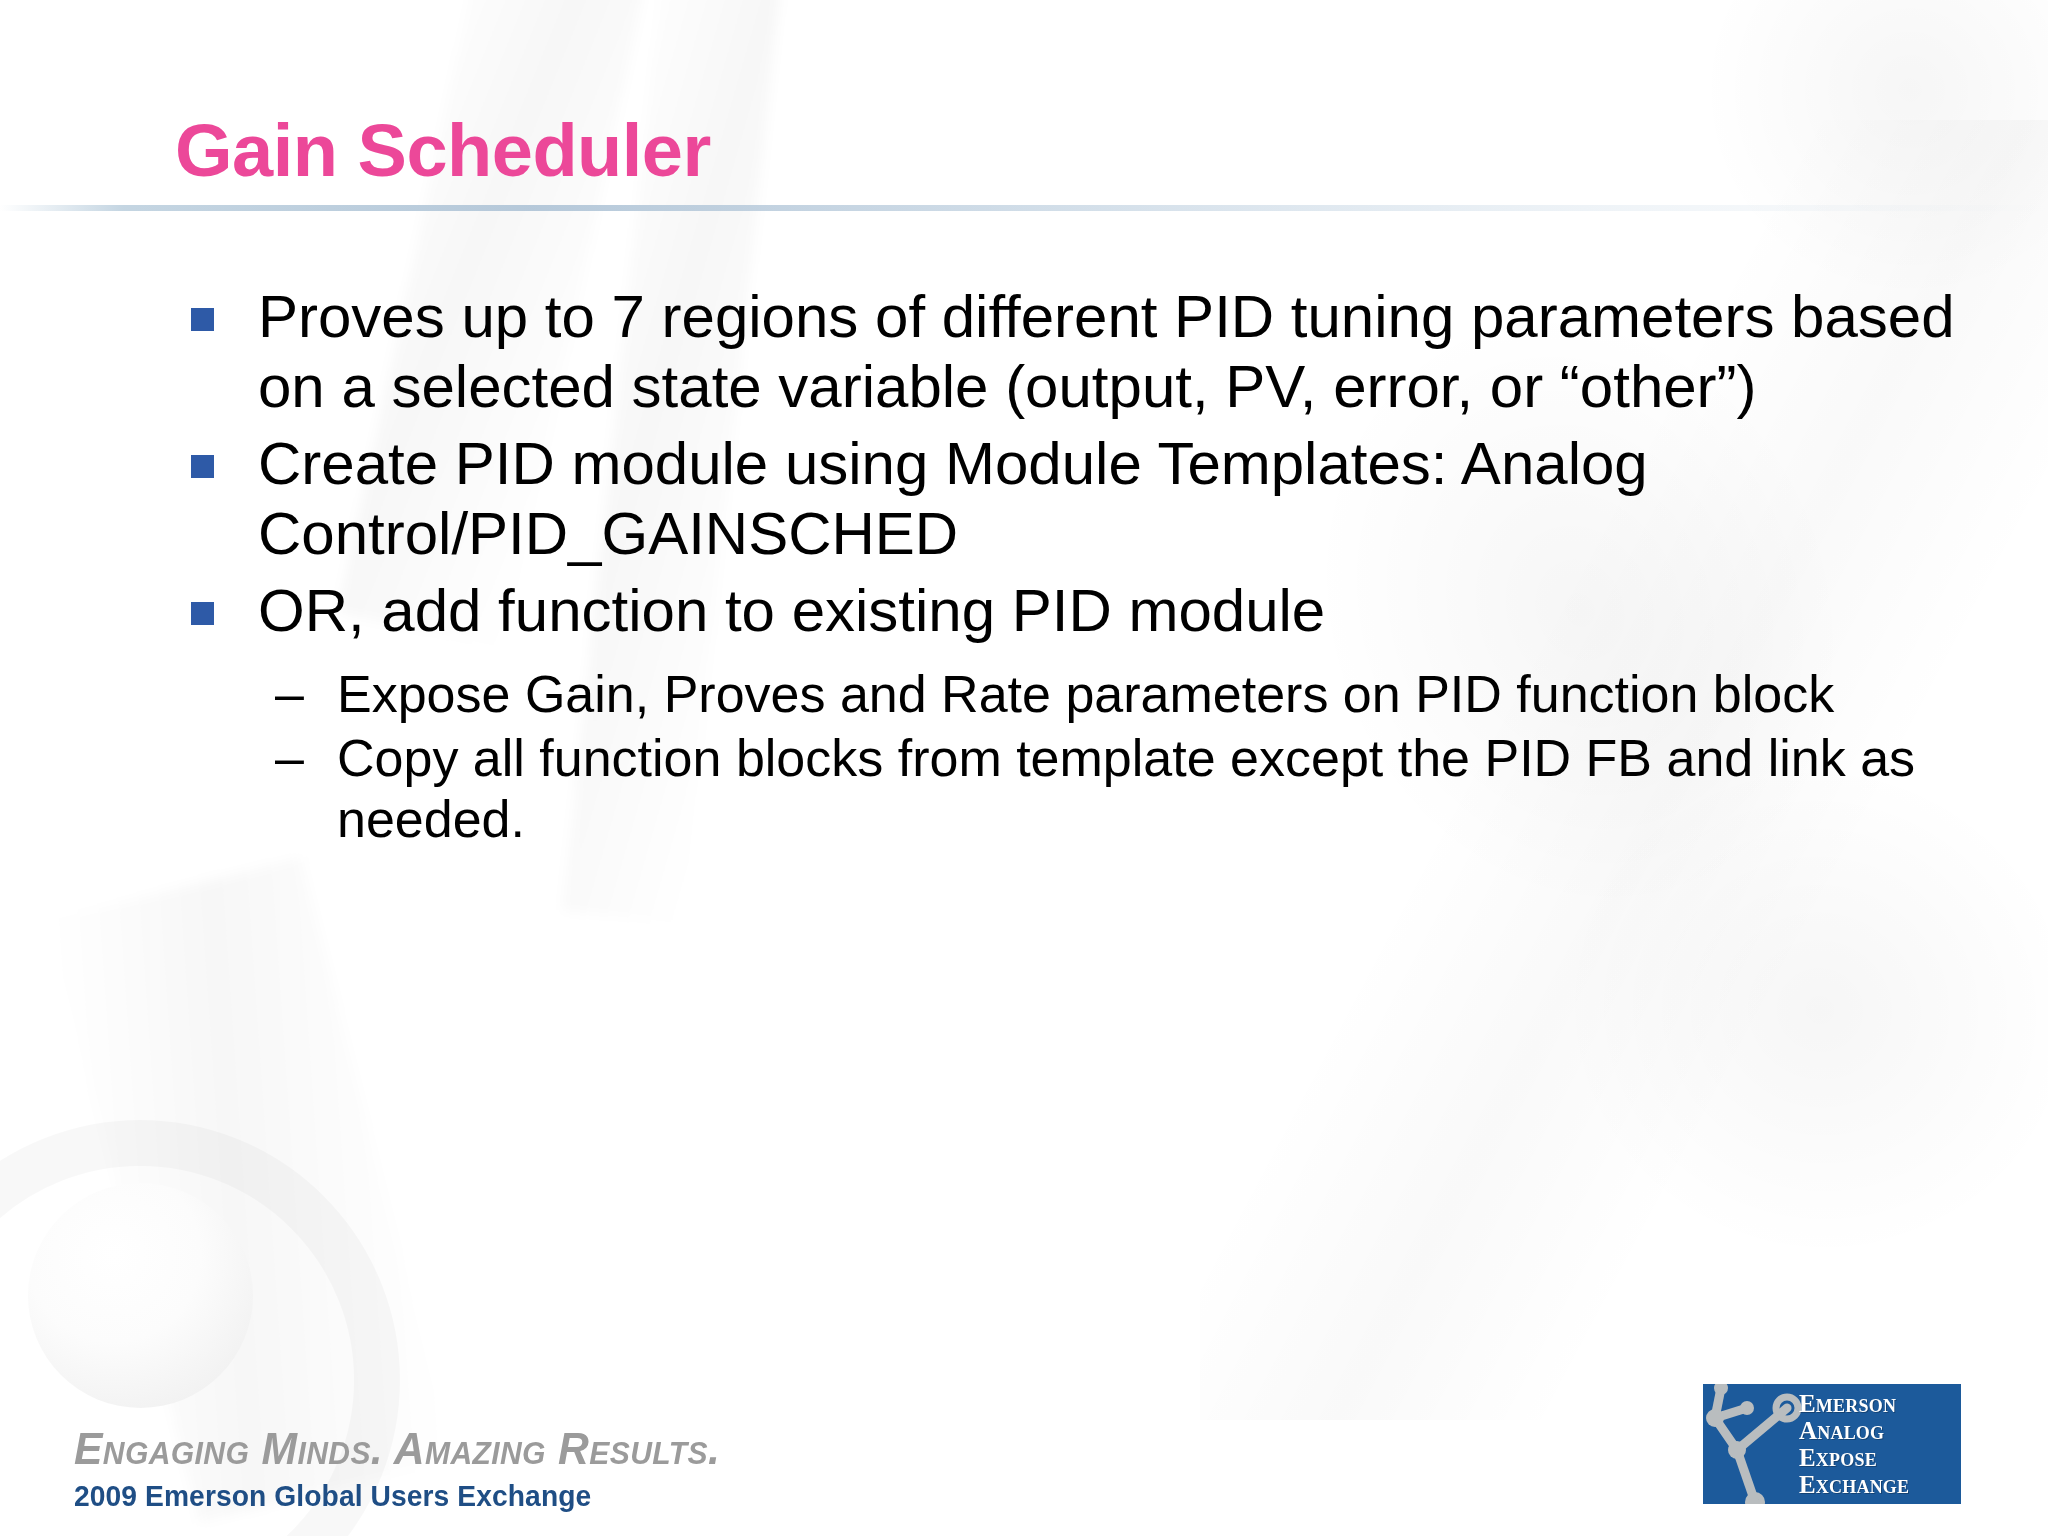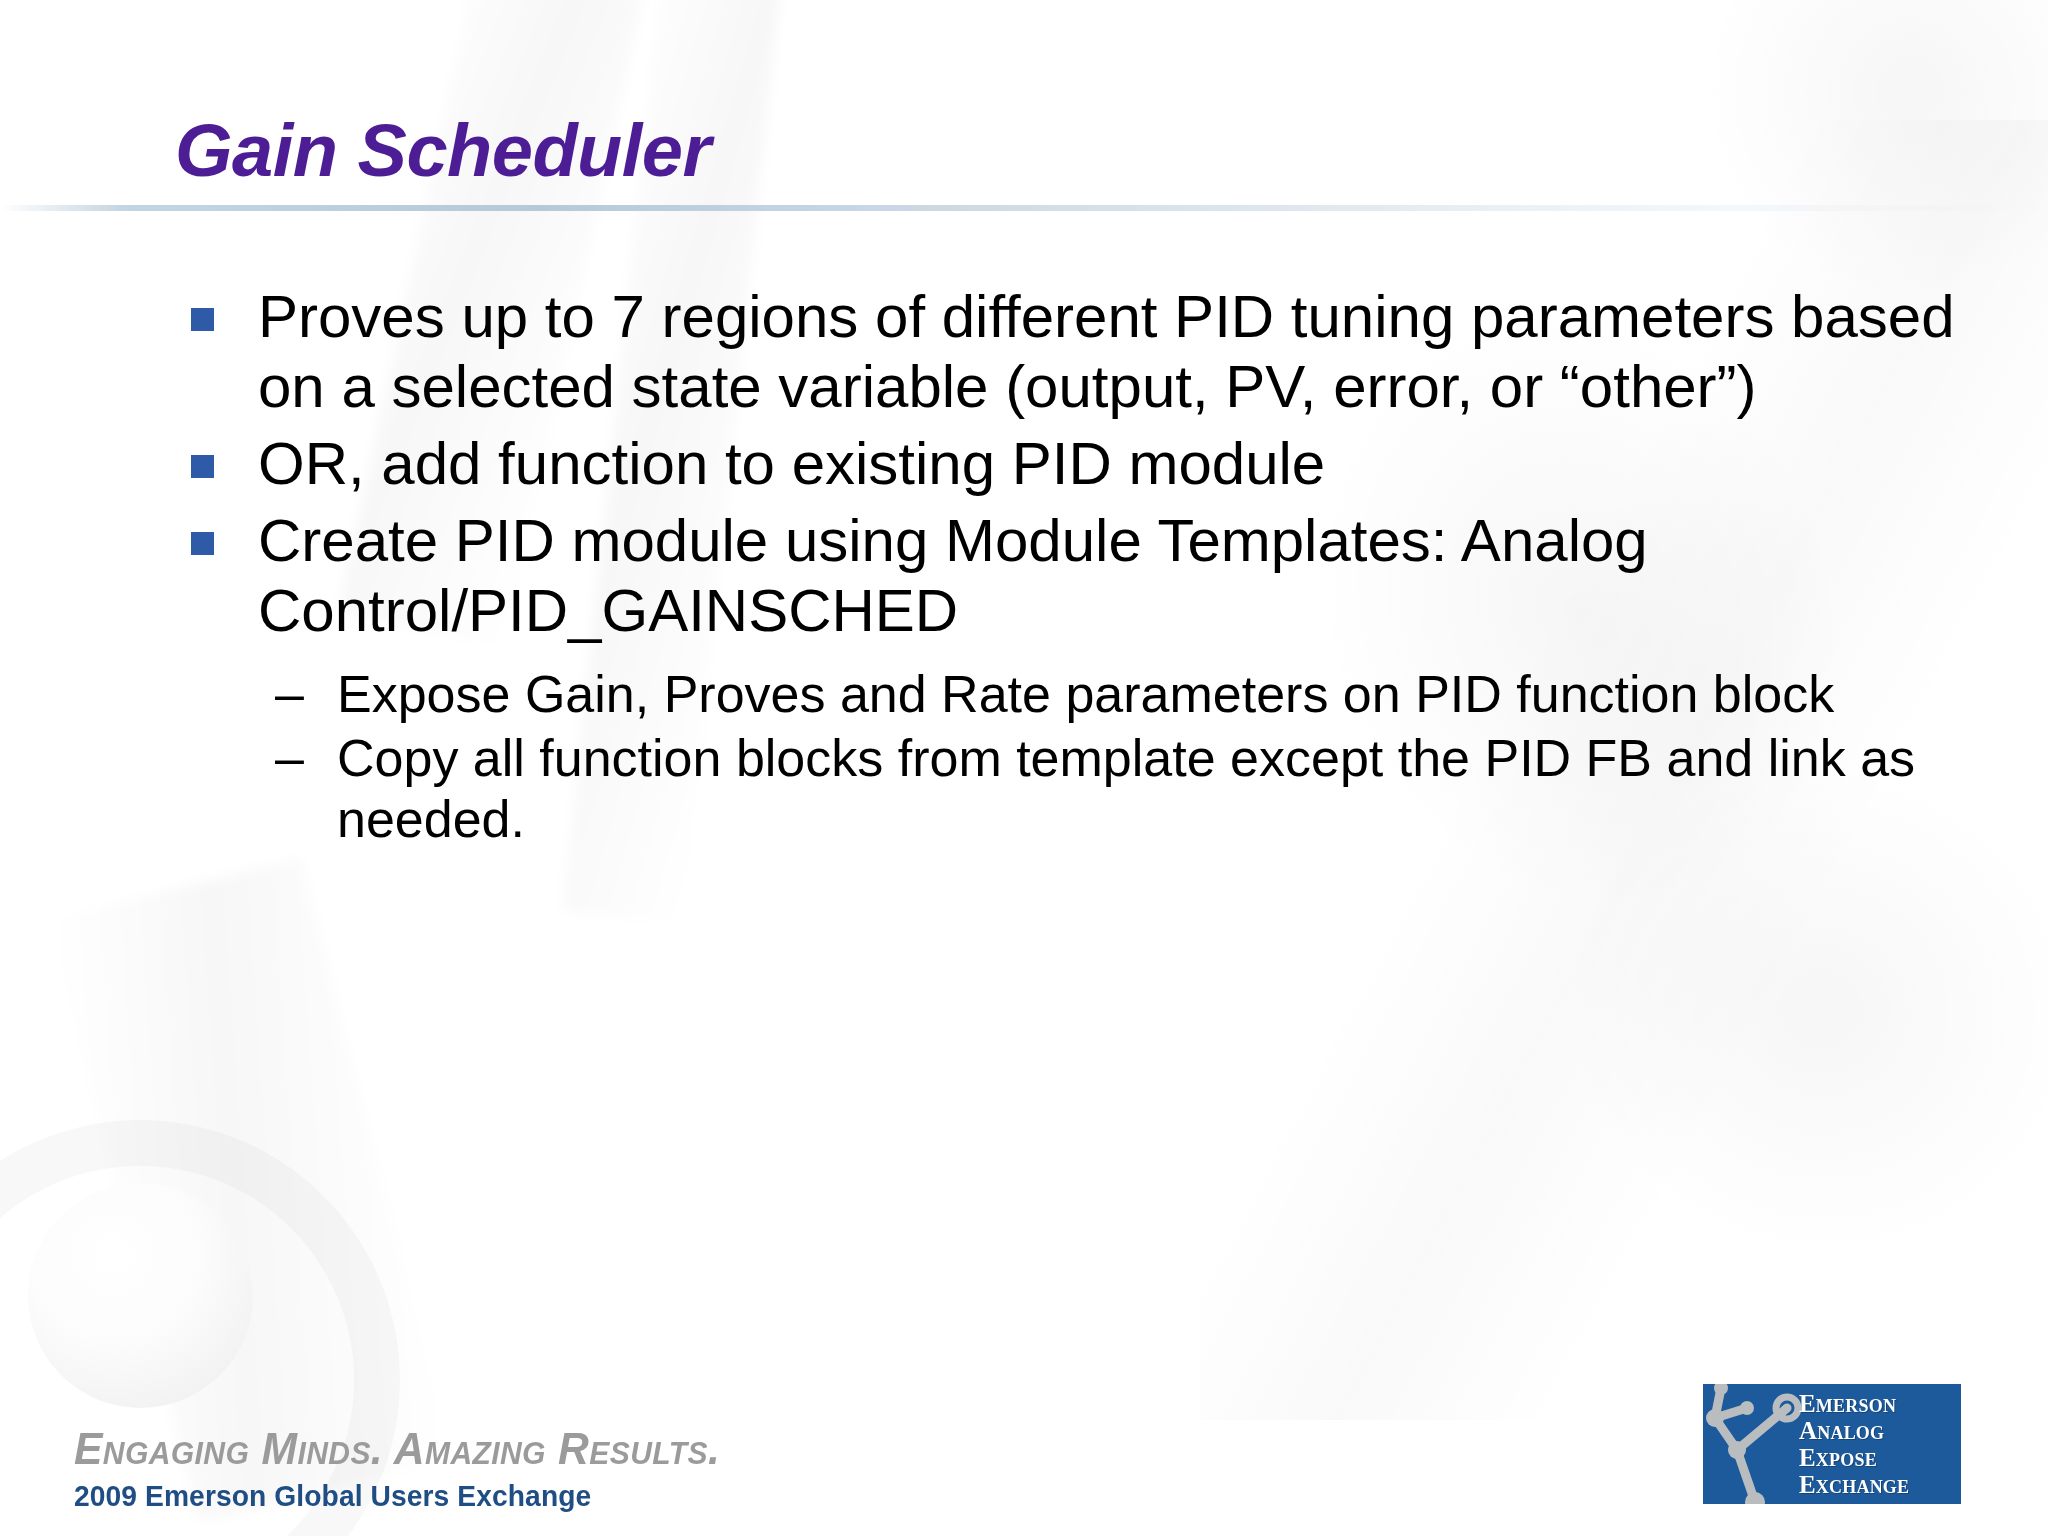--- a/index.html
+++ b/index.html
@@ -66,24 +66,23 @@
     background: linear-gradient(118deg, rgba(0,0,0,0) 38%, rgba(0,0,0,0.022) 52%, rgba(0,0,0,0) 66%);
   }
 
   
   .title {
     position: absolute;
     left: 175px;
     top: 108px;
     font-size: 74px;
     font-weight: bold;
-    color: #4c1d95;
+    color: #ec4899;
     letter-spacing: -0.5px;
     white-space: nowrap;
-    font-style: italic;
   }
   .title-rule {
     position: absolute;
     left: 0;
     top: 205px;
     width: 2048px;
     height: 6px;
     background: linear-gradient(90deg,
       rgba(196,214,226,0.00) 0%,
       rgba(186,206,221,0.85) 6%,
@@ -215,26 +214,26 @@
       <span class="marker"></span>
       <span>Proves up to 7 regions of different PID tuning parameters based on a selected state variable (output, PV, error, or “other”)</span>
     </div>
 
     <div class="lvl1">
       <span class="marker"></span>
     </div>
 
     <div class="lvl1">
       <span class="marker"></span>
+      <span>Create PID module using Module Templates: Analog Control/PID_GAINSCHED</span>
+    </div>
+
+    <div class="lvl1">
+      <span class="marker"></span>
       <span>OR, add function to existing PID module</span>
-    </div>
-
-    <div class="lvl1">
-      <span class="marker"></span>
-      <span>Create PID module using Module Templates: Analog Control/PID_GAINSCHED</span>
     </div>
 
     <div class="spacer-sub"></div>
 
     <div class="lvl2">
       <span class="marker-dash">–</span>
       <span>Expose Gain, Proves and Rate parameters on PID function block</span>
     </div>
 
     <div class="lvl2">

